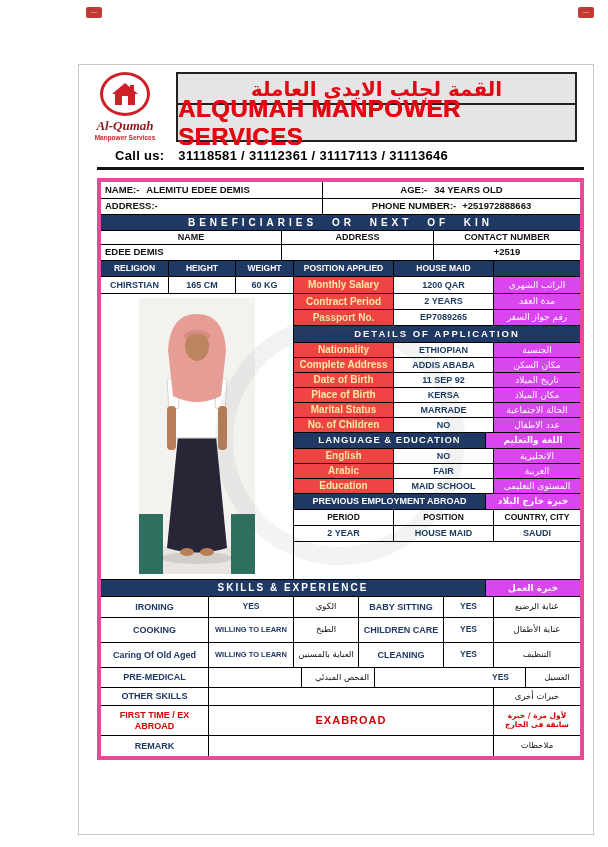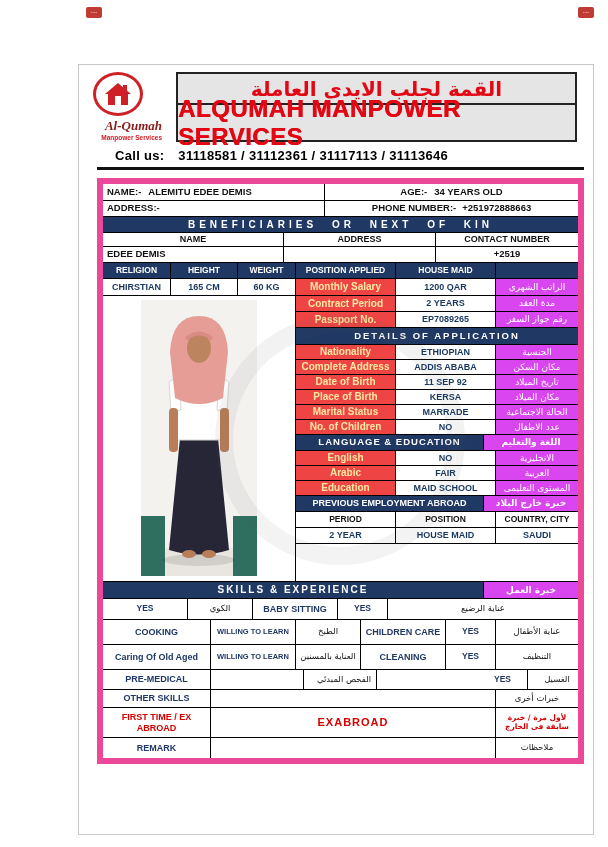--- a/index.html
+++ b/index.html
@@ -2,37 +2,37 @@
 <html><head>
 <meta charset="utf-8">
 <style>
   * { margin:0; padding:0; box-sizing:border-box; }
   body { background:#fff; font-family:"Liberation Sans", sans-serif; }
   .page { position:relative; width:608px; height:847px; background:#fff; overflow:hidden; }
   .scan-border { position:absolute; left:78px; top:64px; width:516px; height:771px; border:1px solid #c9c9c9; }
   .corner-mark { position:absolute; top:7px; width:16px; height:11px; background:#bf3b33; border-radius:2px; color:#fff; font-size:8px; line-height:7px; text-align:center; }
 
   
-  .logo { position:absolute; left:74px; top:72px; width:88px; text-align:right; }
+  .logo { position:absolute; left:81px; top:72px; width:88px; text-align:center; }
   .logo-ring { width:50px; height:44px; border:3px solid #cf2027; border-radius:50%; margin:0 auto; display:flex; align-items:center; justify-content:center; background:#fff; }
   .logo-name { font-family:"Liberation Serif", serif; font-style:italic; font-weight:bold; font-size:13px; color:#8b1a1a; margin-top:2px; }
   .logo-sub { font-size:6.5px; color:#cf2027; font-weight:bold; }
   .title-box { position:absolute; left:176px; top:72px; width:401px; height:70px; border:2px solid #222; background:#e5e5e5; }
   .title-ar { height:31px; border-bottom:2px solid #222; display:flex; align-items:center; justify-content:center; color:#e30613; font-weight:bold; font-size:20px; font-family:"DejaVu Sans", sans-serif; direction:rtl; }
   .title-en { height:35px; display:flex; align-items:center; justify-content:center; color:#e30613; font-weight:800; font-size:24px; letter-spacing:0.5px; text-shadow:0.6px 0 #e30613; }
   .call-us { position:absolute; left:97px; top:148px; width:487px; font-size:13px; font-weight:bold; color:#000; padding-left:18px; letter-spacing:0.3px; }
   .call-us b { margin-right:14px; }
   .rule { position:absolute; left:97px; top:167px; width:487px; height:3px; background:#111; }
 
   
   .watermark { position:absolute; left:140px; top:290px; width:400px; height:300px; display:flex; align-items:center; justify-content:center; transform:rotate(-15deg); opacity:0.07; pointer-events:none; z-index:9; }
   .wm-ring { width:250px; height:250px; border:18px solid #555; border-radius:50%; display:flex; align-items:center; justify-content:center; font-size:54px; color:#555; font-family:"DejaVu Sans", sans-serif; }
 
   
-  .form { position:absolute; left:97px; top:178px; width:487px; border:6px solid #ec4899; background:#fff; z-index:1; }
+  .form { position:absolute; left:97px; top:178px; width:487px; border:4px solid #ec4899; background:#fff; z-index:1; }
   .row { display:flex; border-bottom:1px solid #000; }
   .row.noline { border-bottom:none; }
   .c { display:flex; align-items:center; justify-content:center; border-right:1px solid #000; overflow:hidden; text-align:center; line-height:1.15; }
   .c:last-child { border-right:none; }
   .left { justify-content:flex-start; padding-left:4px; text-align:left; }
   .bar { background:#1f3864; color:#fff; font-weight:bold; }
   .lbl { background:#ef4444; color:#ffe9a0; font-weight:bold; font-size:10px; }
   .arb { background:#d946ef; color:#fff; font-size:9px; font-family:"DejaVu Sans", sans-serif; direction:rtl; }
   .val { color:#17375e; font-weight:bold; font-size:9px; }
   .blk { color:#111; font-weight:bold; font-size:9.5px; }
@@ -247,20 +247,21 @@
         </div>
       </div>
     </div>
 
     <div class="row" style="height:17px;">
       <div class="c bar" style="flex:1; font-size:10px; letter-spacing:2px;">SKILLS &amp; EXPERIENCE</div>
       <div class="c bar arb" style="width:94px;">خبرة العمل</div>
     </div>
 
     <div class="row" style="height:21px;">
+      <div class="c navy" style="width:108px; font-size:9px;">IRONING</div>
       <div class="c navy" style="width:85px; font-size:8.5px;">YES</div>
       <div class="c arw" style="width:65px;">الكوي</div>
       <div class="c navy" style="width:85px; font-size:9px;">BABY SITTING</div>
       <div class="c navy" style="width:50px; font-size:8.5px;">YES</div>
       <div class="c arw" style="flex:1;">عناية الرضيع</div>
     </div>
     <div class="row" style="height:25px;">
       <div class="c navy" style="width:108px; font-size:9px;">COOKING</div>
       <div class="c navy" style="width:85px; font-size:7.5px; padding:0 6px;">WILLING TO LEARN</div>
       <div class="c arw" style="width:65px;">الطبخ</div>

